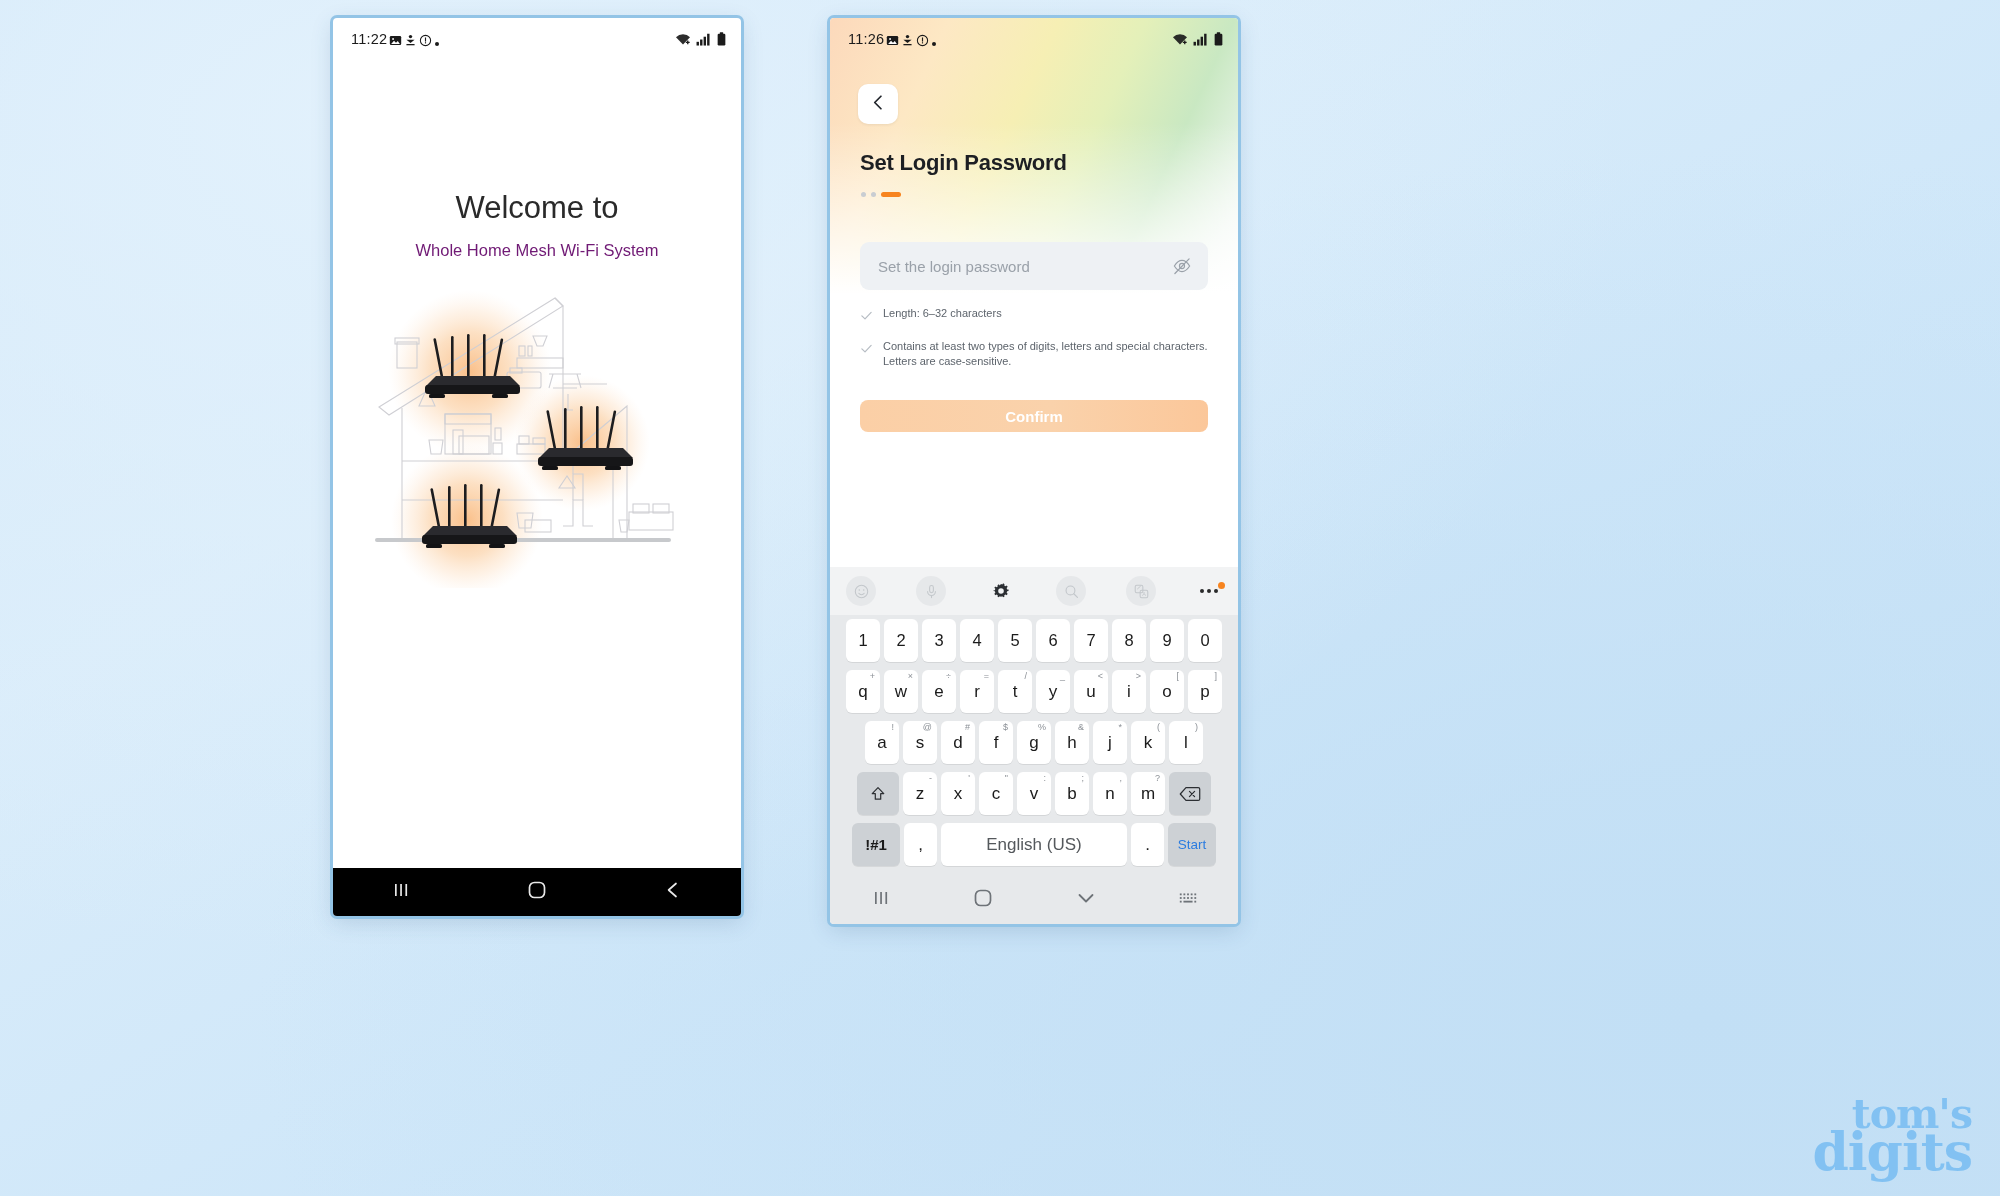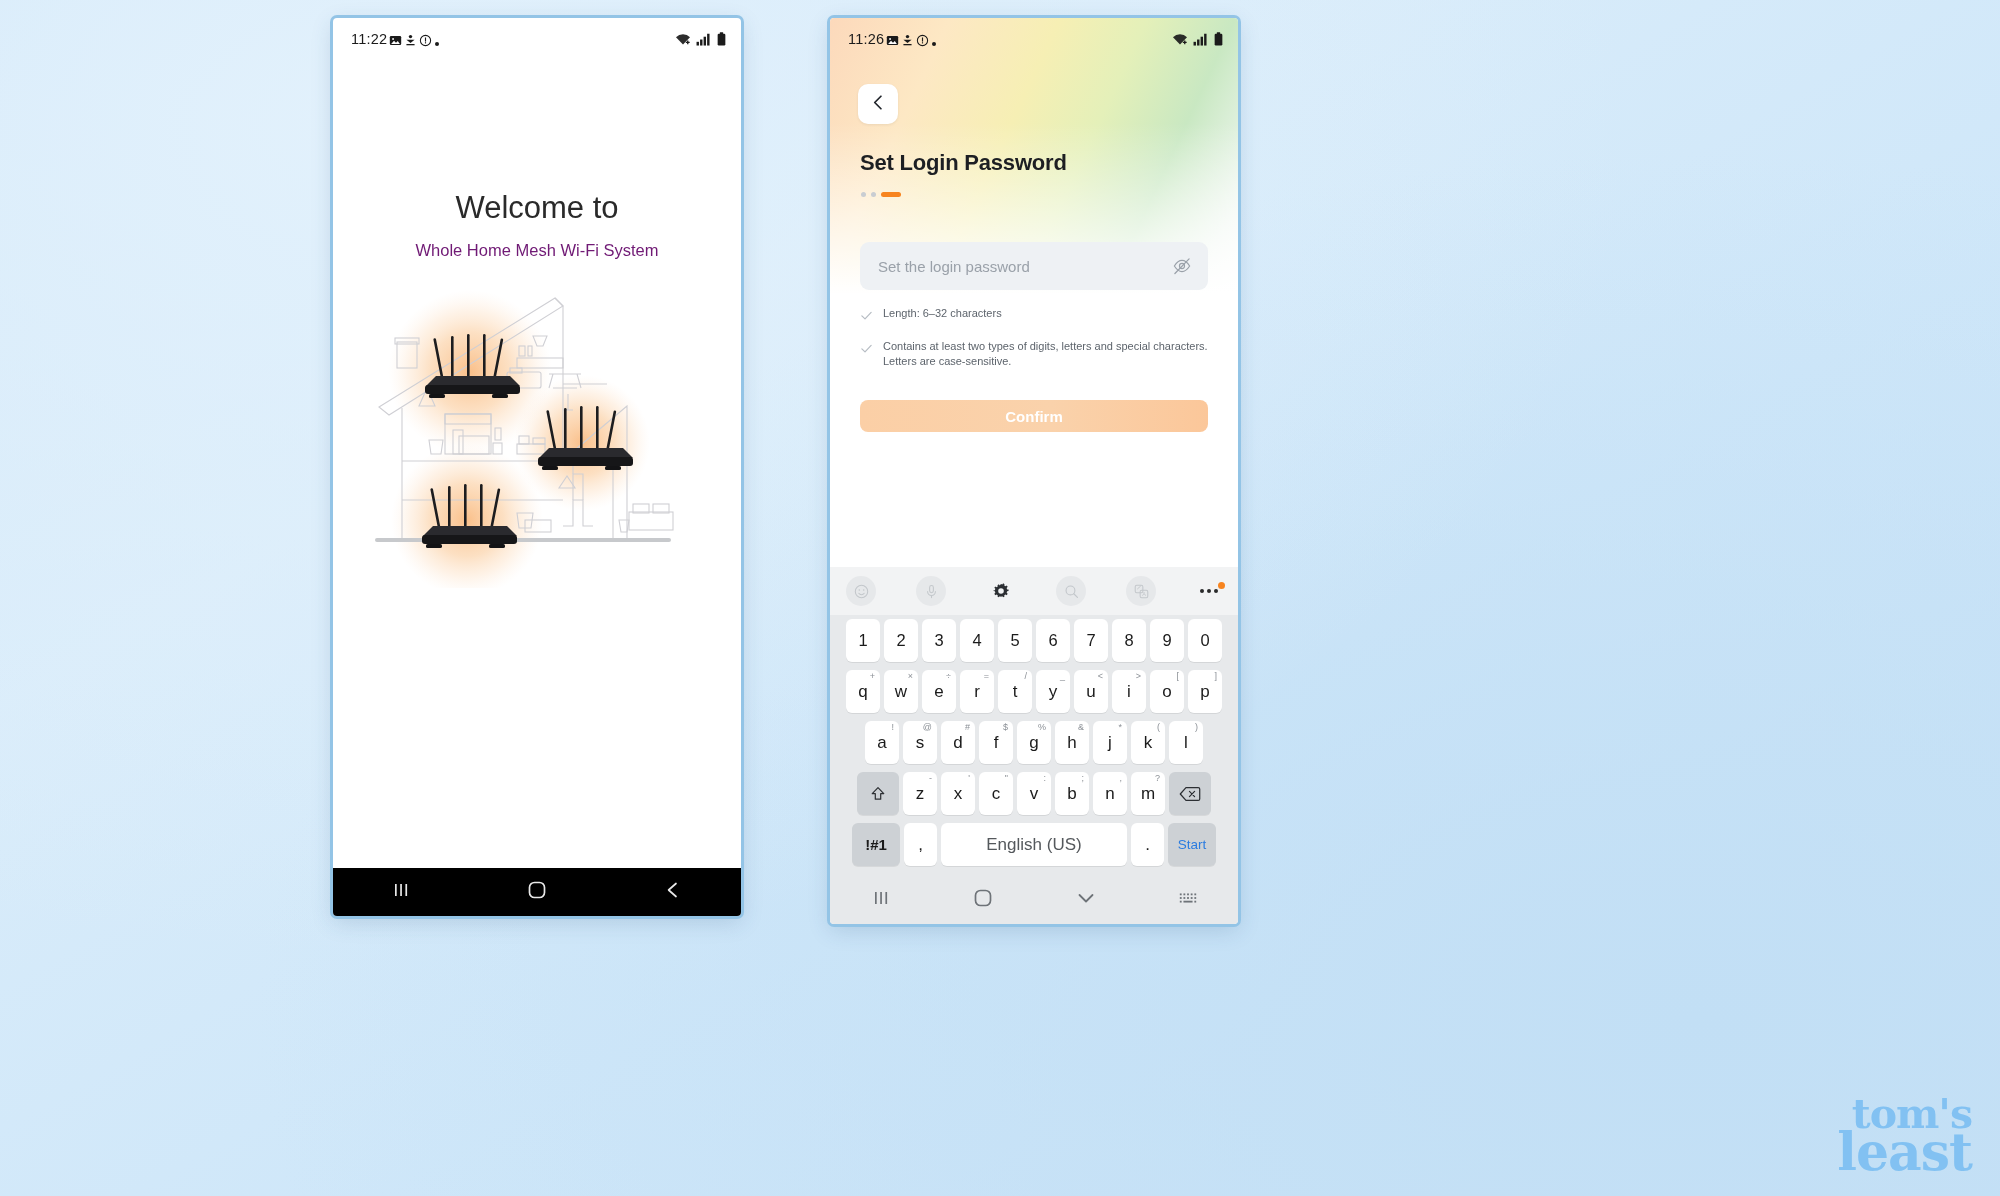--- a/index.html
+++ b/index.html
@@ -532,14 +532,14 @@
             <rect x="6" y="11" width="10" height="2"></rect>
             <rect x="18" y="11" width="2" height="2"></rect>
           </g>
         </svg>
     </span>
   </div>
 </div>
 
 <div class="watermark">
   <div class="wm1">tom's</div>
-  <div class="wm2">least</div>
+  <div class="wm2">digits</div>
 </div>
 
 </body></html>

